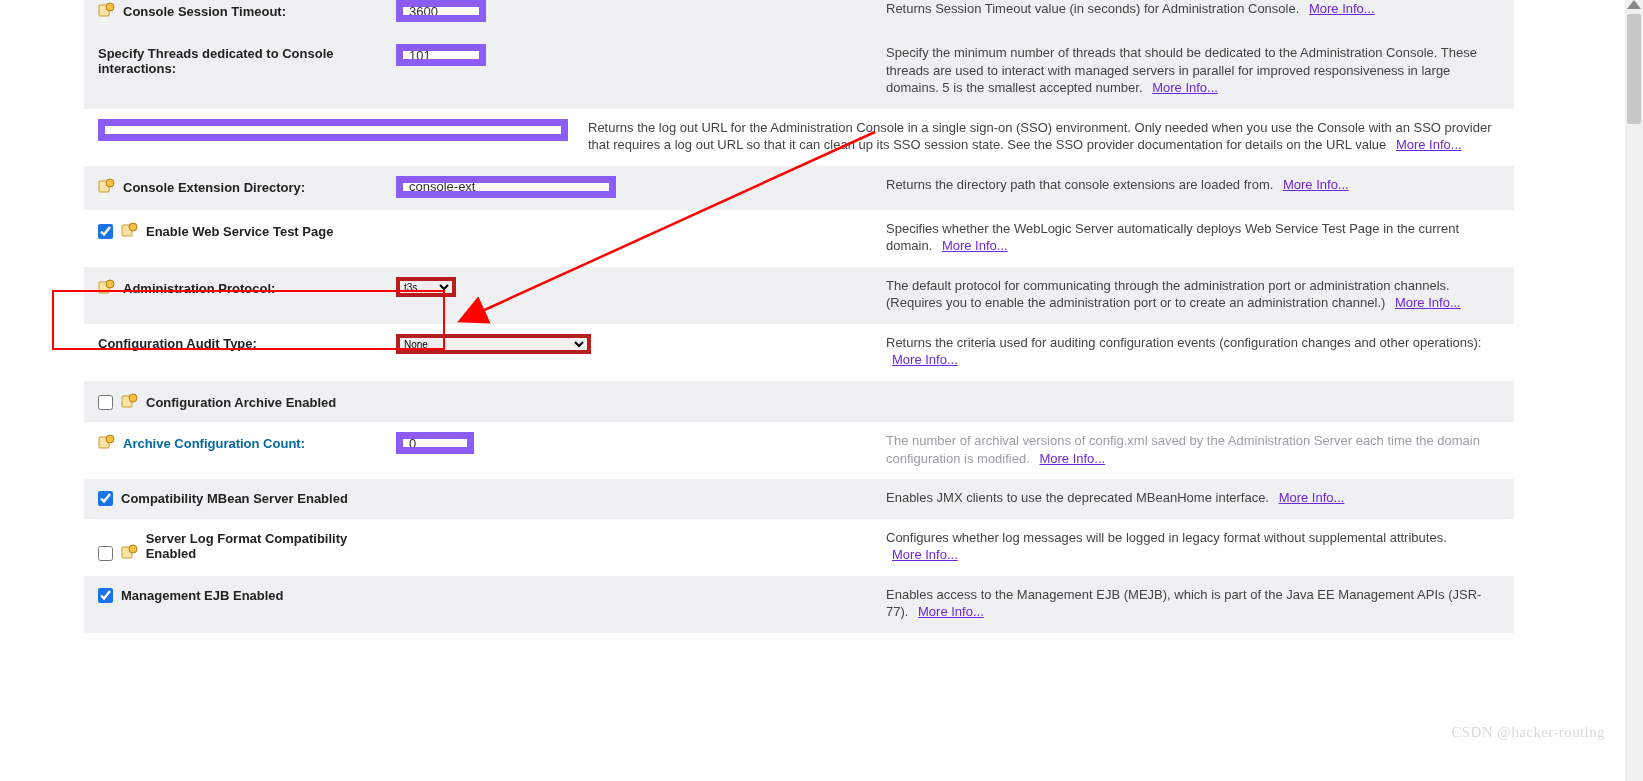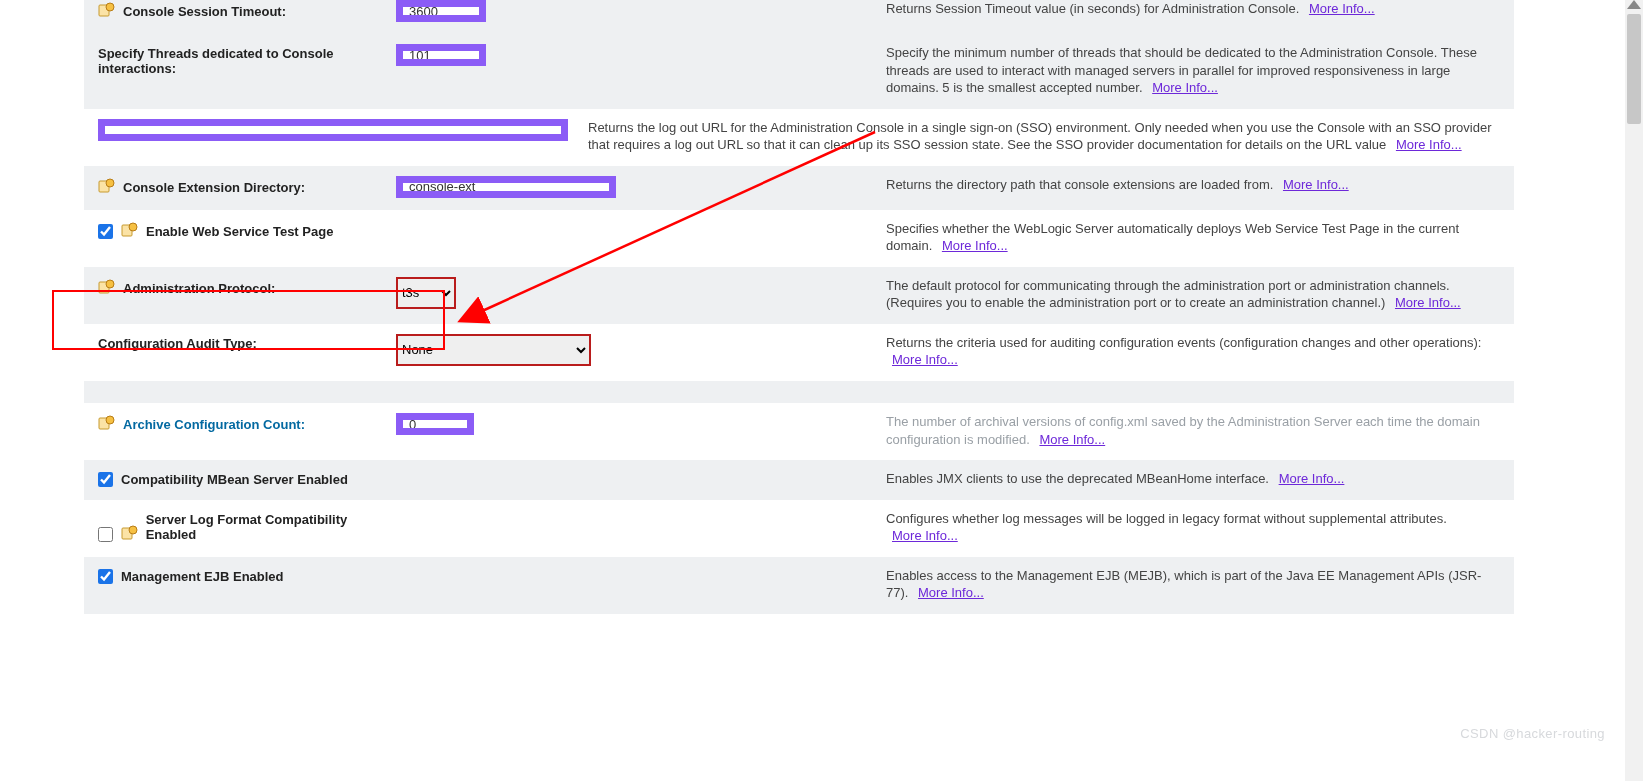--- a/index.html
+++ b/index.html
@@ -13,31 +13,31 @@
   .lbl{font-weight:bold;color:#222}
   .inputcol{width:490px;padding-top:0}
   .desccol{flex:1;color:#444;line-height:1.35}
   .desccol.disabled{color:#9aa0a6}
   .more{color:#6d28d9;white-space:nowrap;margin-left:6px}
   input.txt{border:7px solid #8b5cf6;padding:3px 6px;font-size:13px;color:#333;height:22px;box-sizing:border-box}
   input.txt.sm{width:90px}
   input.txt.md{width:220px}
   input.txt.lg{width:470px}
   input.txt.sm2{width:78px}
-  select.sel{border:2px solid #b91c1c;font-size:13px;height:32px}
+  select.sel{border:4px solid #b91c1c;font-size:10px;height:20px}
   select.sel.sm{width:60px}
   select.sel.md{width:195px}
   .cb{width:15px;height:15px;accent-color:#1a73e8;margin:0}
   .ricon{width:17px;height:17px;display:inline-block;flex:0 0 17px}
   .highlight{position:absolute;left:52px;top:290px;width:393px;height:60px;border:2px solid #f00;pointer-events:none;box-sizing:border-box}
   .arrow{position:absolute;left:445px;top:122px;width:440px;height:205px;pointer-events:none}
   .scroll{position:absolute;right:0;top:0;width:18px;height:100%;background:#f1f1f1}
   .scroll::before{content:"";position:absolute;top:0;left:2px;width:0;height:0;border-left:7px solid transparent;border-right:7px solid transparent;border-bottom:9px solid #888}
   .scroll .thumb{position:absolute;left:2px;top:14px;width:14px;height:110px;background:#c7c7c7;border-radius:2px}
-  .watermark{position:absolute;right:38px;bottom:40px;color:#d7d9dc;font-size:13px;letter-spacing:.4px;font-family:Liberation Sans, sans-serif;user-select:none}
+  .watermark{position:absolute;right:38px;bottom:40px;color:#d7d9dc;font-size:15px;letter-spacing:.4px;font-family:Liberation Serif, serif;user-select:none}
 </style>
 </head>
 <body>
 
 <div class="viewport">
   <div class="content">
 
     <div class="row shade cut">
       <div class="labelcol">
         <span class="ricon">
@@ -147,20 +147,30 @@
           <option>None</option>
         </select>
       </div>
       <div class="desccol">
         <span>Returns the criteria used for auditing configuration events (configuration changes and other operations):</span>
         <a class="more" href="#">More Info...</a>
       </div>
     </div>
 
     <div class="row shade">
+      <div class="labelcol">
+        <input type="checkbox" class="cb" style="">
+        <span class="ricon">
+          <svg viewBox="0 0 17 17">
+              <rect x="1" y="3" width="10" height="11" rx="1" fill="#fbe3a6" stroke="#c79a2e"></rect>
+              <circle cx="12" cy="5" r="4" fill="#f6c042" stroke="#b87d17"></circle>
+            </svg>
+        </span>
+        <span class="lbl">Configuration Archive Enabled</span>
+      </div>
       <div class="inputcol"></div>
     </div>
 
     <div class="row">
       <div class="labelcol disabled">
         <span class="ricon">
           <svg viewBox="0 0 17 17">
               <rect x="1" y="3" width="10" height="11" rx="1" fill="#fbe3a6" stroke="#c79a2e"></rect>
               <circle cx="12" cy="5" r="4" fill="#f6c042" stroke="#b87d17"></circle>
             </svg>

